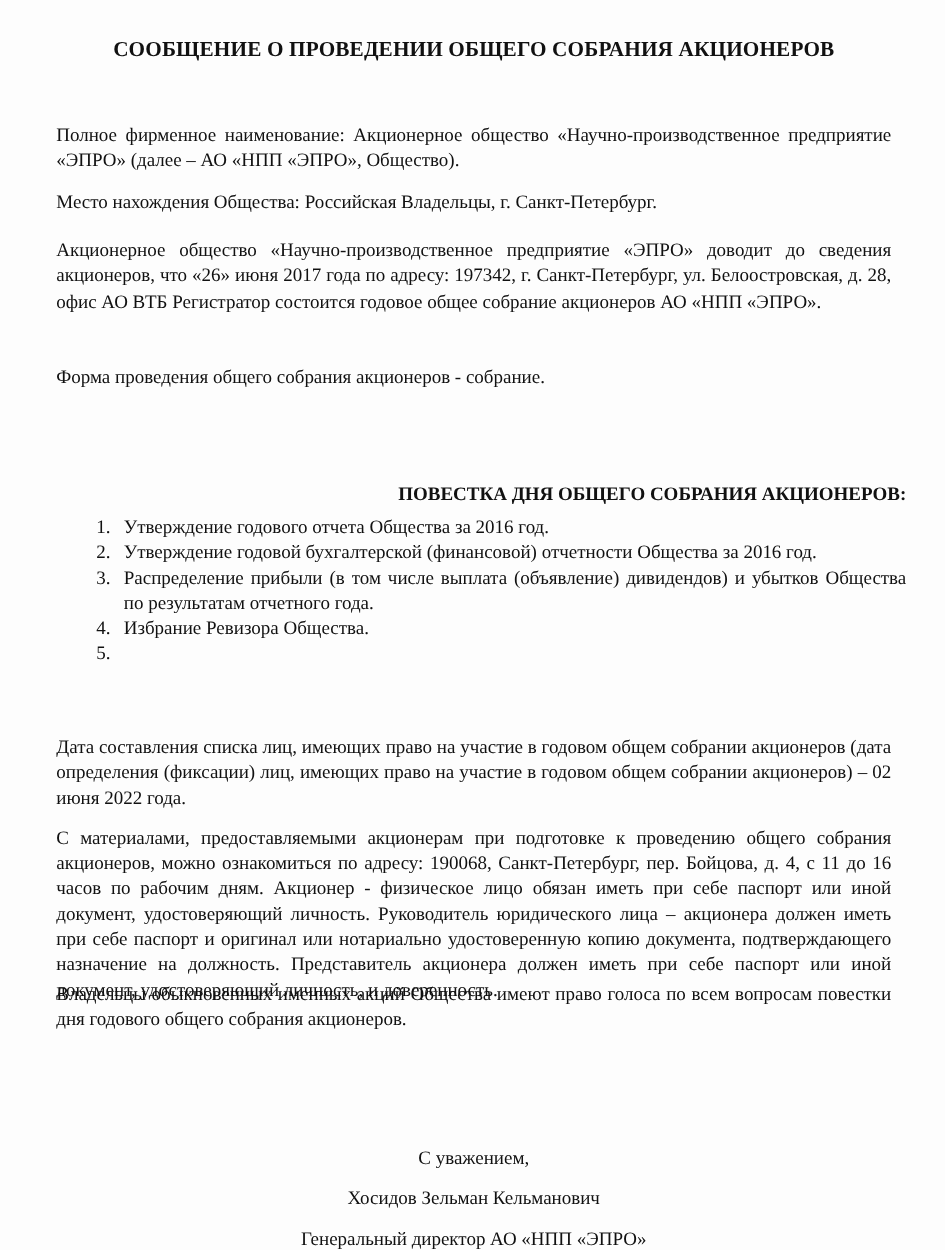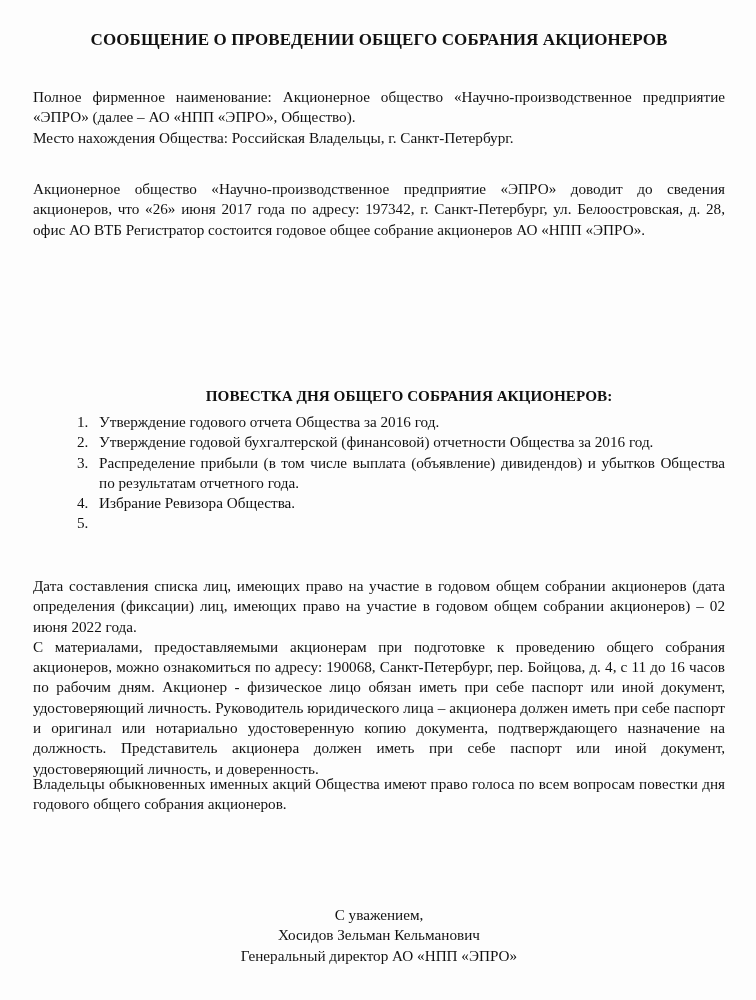--- a/index.html
+++ b/index.html
@@ -30,27 +30,27 @@
       letter-spacing: 0.1px;
       margin: 0;
     }
     .block {
       position: absolute;
       left: 0;
       width: 692px;
       line-height: 20.3px;
       text-align: justify;
     }
-    .block p { margin: 0; }
+    .block p { margin: 12px; }
     .agenda-title {
       position: absolute;
       top: 387px;
       left: 0;
       width: 692px;
-      text-align: center;
+      text-align: right;
       font-size: 15.2px;
       margin: 0;
       padding-left: 60px;
       box-sizing: border-box;
     }
     .agenda {
       position: absolute;
       top: 412px;
       left: 44px;
       width: 648px;
@@ -80,20 +80,21 @@
   <div class="block" style="top:87px;">
     <p>Полное фирменное наименование: Акционерное общество «Научно-производственное предприятие «ЭПРО» (далее – АО «НПП «ЭПРО», Общество).</p>
     <p>Место нахождения Общества: Российская Владельцы, г. Санкт-Петербург.</p>
   </div>
 
   <div class="block" style="top:179px;">
     <p>Акционерное общество «Научно-производственное предприятие «ЭПРО» доводит до сведения акционеров, что «26» июня 2017 года по адресу: 197342, г. Санкт-Петербург, ул. Белоостровская, д. 28, офис АО ВТБ Регистратор состоится годовое общее собрание акционеров АО «НПП «ЭПРО».</p>
   </div>
 
   <div class="block" style="top:280px;">
+    <p>Форма проведения общего собрания акционеров - собрание.</p>
   </div>
 
   <h2 class="agenda-title">ПОВЕСТКА ДНЯ ОБЩЕГО СОБРАНИЯ АКЦИОНЕРОВ:</h2>
 
   <ol class="agenda">
     <li>
       <span class="num">1.</span>
       <span>Утверждение годового отчета Общества за 2016 год.</span>
     </li>
     <li>

